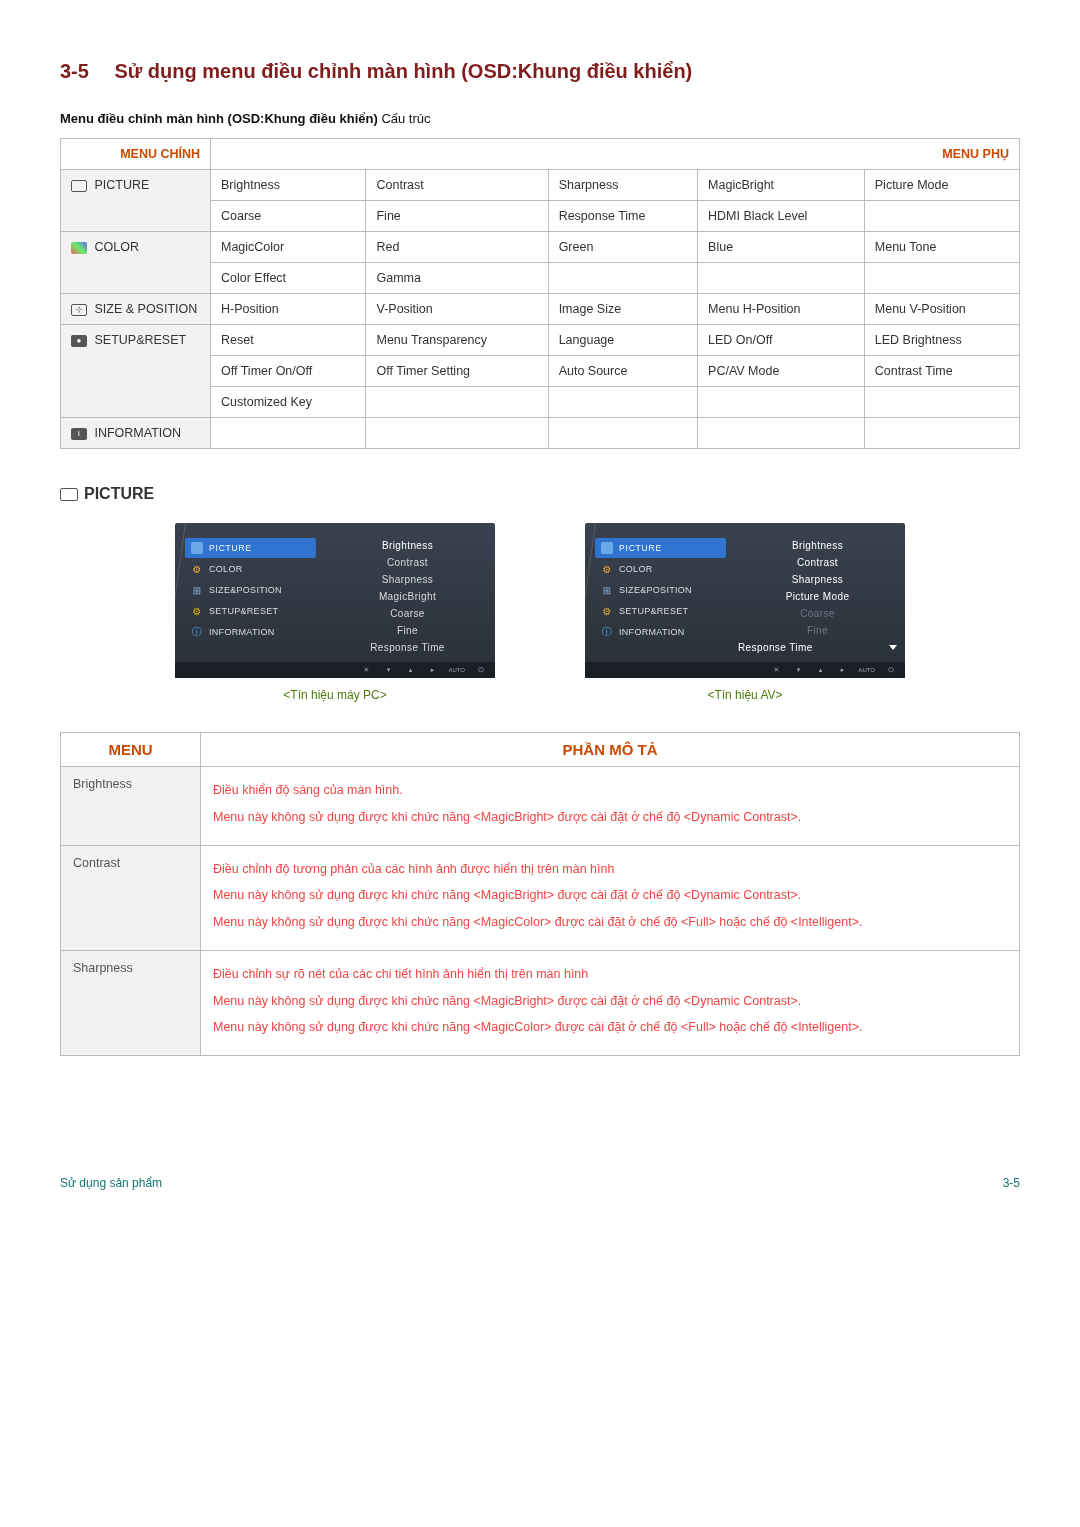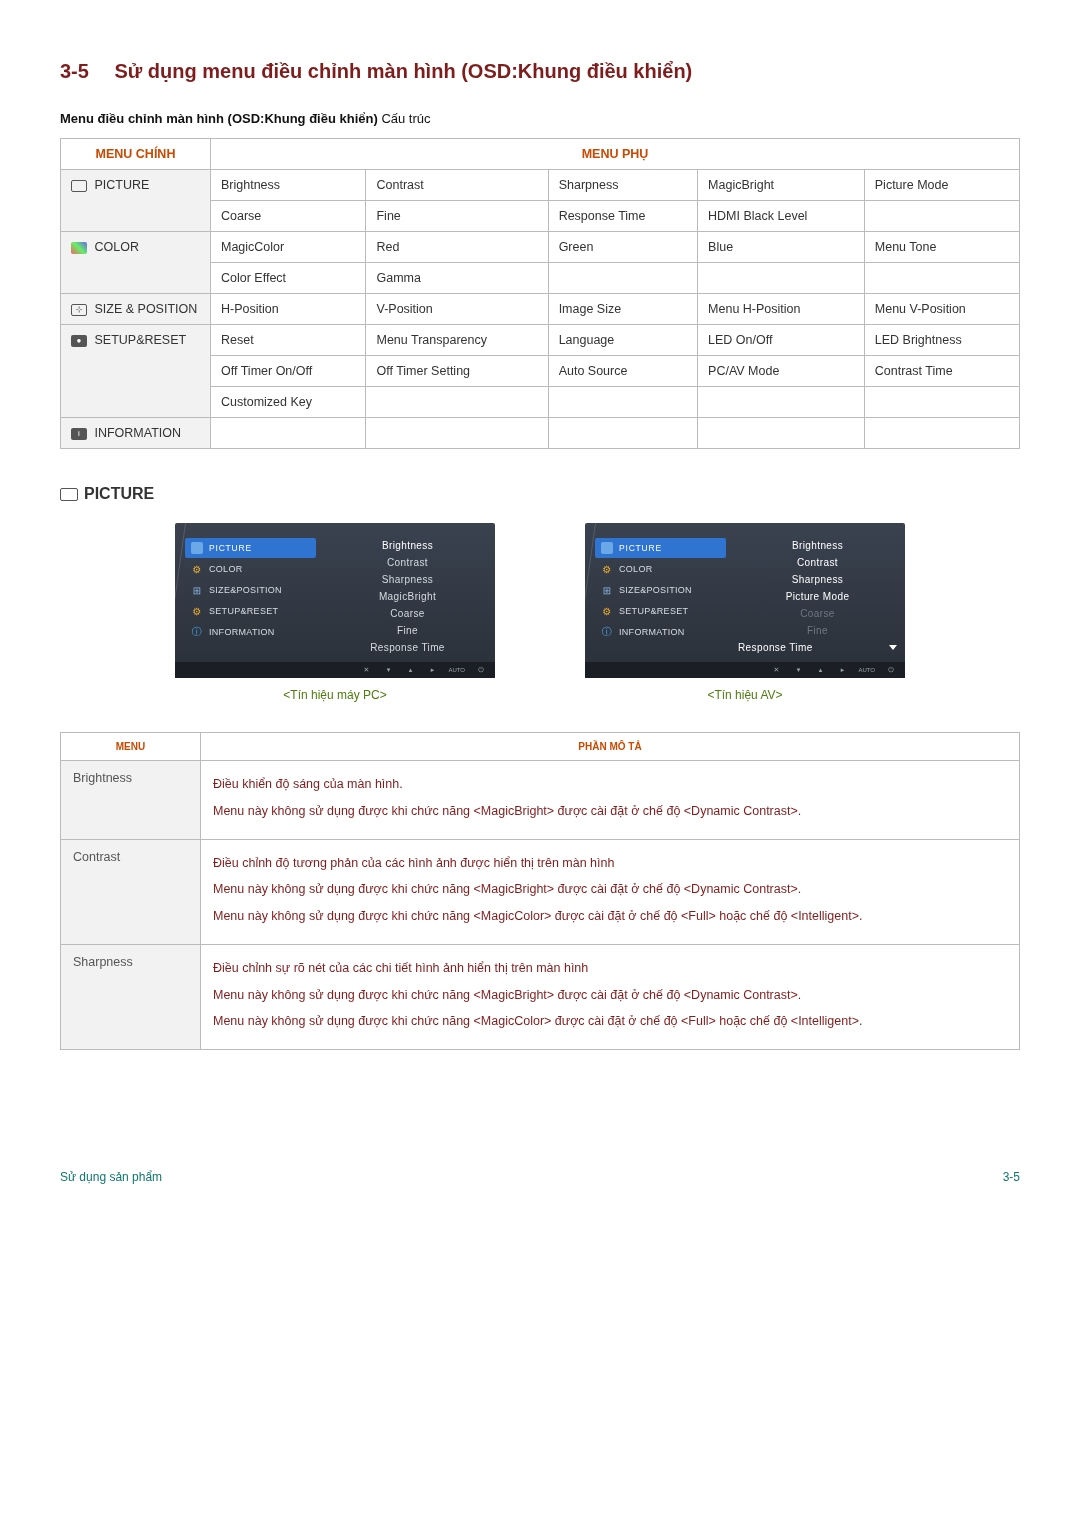--- a/index.html
+++ b/index.html
@@ -29,21 +29,21 @@
     border-collapse: collapse;
     margin-bottom: 36px;
   }
   table.main-table th {
     border: 1px solid #bbb;
     padding: 8px 10px;
     background: #fff;
     color: #c94a00;
     font-weight: bold;
     font-size: 12.5px;
-    text-align: center;
+    text-align: right;
   }
   table.main-table td {
     border: 1px solid #bbb;
     padding: 8px 10px;
     font-size: 12.5px;
     vertical-align: top;
     color: #333;
   }
   .main-col {
     width: 150px;
@@ -171,29 +171,29 @@
   table.desc-table {
     width:100%;
     border-collapse:collapse;
     margin-top:30px;
   }
   table.desc-table th {
     border:1px solid #bbb;
     background:#fff;
     color:#c94a00;
     font-weight:bold;
-    font-size:10px;
+    font-size:15px;
     padding:8px 10px;
     text-align:center;
   }
   table.desc-table td {
     border:1px solid #bbb;
     padding:10px 12px;
     font-size:12.5px;
-    color:#7f1d1d;
+    color:#ef4444;
     vertical-align:top;
   }
   table.desc-table td.menu-col {
     width:140px;
     background:#f2f2f2;
     color:#555;
   }
   .desc-para { margin:4px 0 8px 0; line-height:1.5; }
   .footer {
     display:flex;

